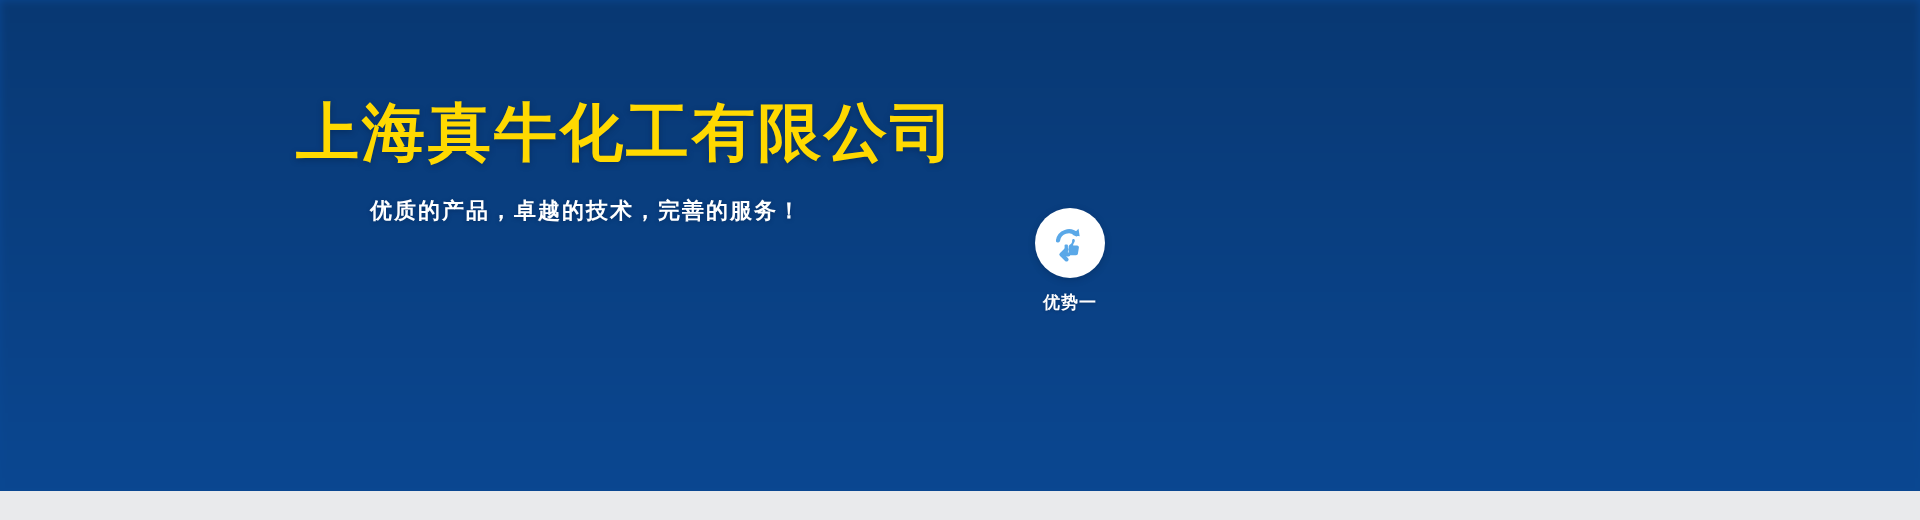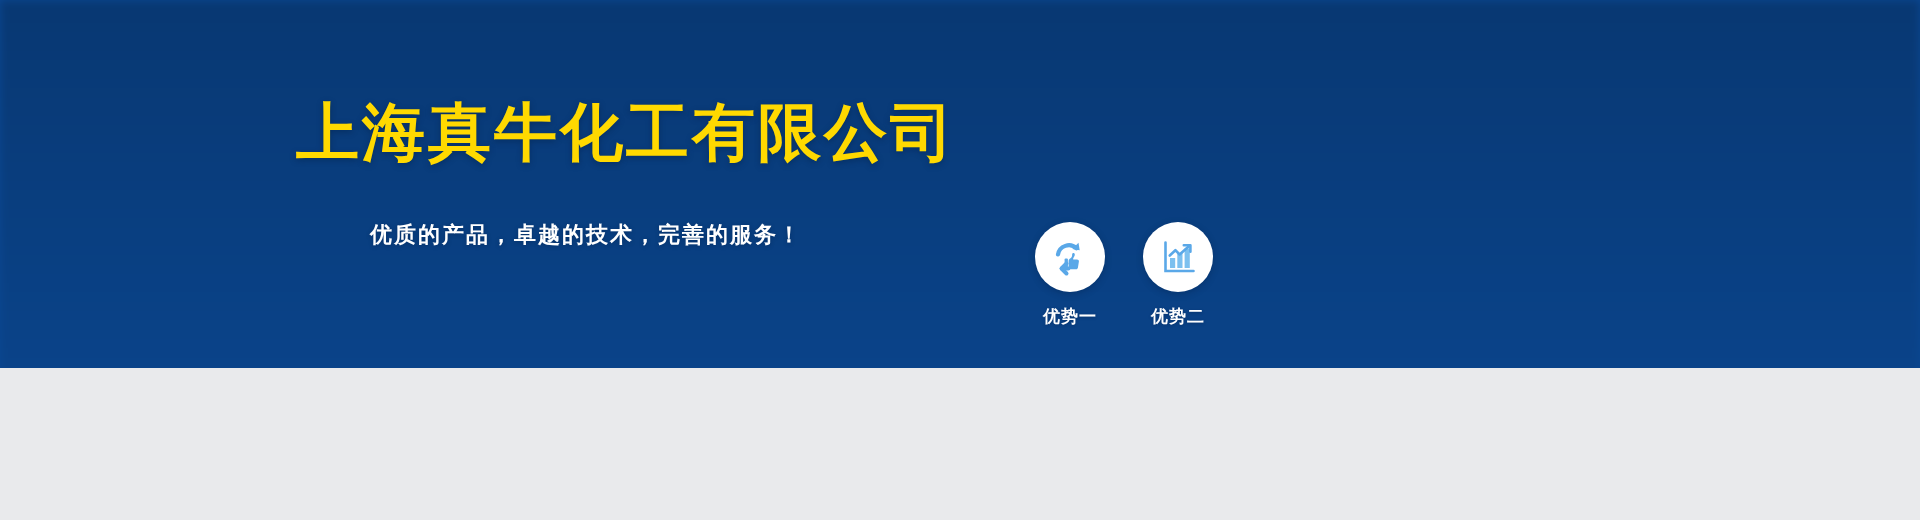--- a/index.html
+++ b/index.html
@@ -1,21 +1,21 @@
 <!DOCTYPE html>
 <html><head>
 <meta charset="utf-8">
 <style>
   html,body{margin:0;padding:0;}
   body{
     width:1920px;height:520px;overflow:hidden;
     font-family:"Liberation Sans","DejaVu Sans",sans-serif;
     background:#e9eaec;
   }
-  .banner{position:relative;width:1920px;height:368px;overflow:hidden;background:#1a64b8;}
+  .banner{position:relative;width:1920px;height:491px;overflow:hidden;background:#1a64b8;}
 
   
   .paper{
     position:absolute;inset:0;
     background:
       repeating-linear-gradient(0deg, rgba(0,0,0,.035) 0 1px, transparent 1px 3px),
       repeating-linear-gradient(90deg, rgba(0,0,0,.035) 0 1px, transparent 1px 3px),
       linear-gradient(180deg,#f2f3f5 0%,#e6e7ea 100%);
   }
 
@@ -105,27 +105,26 @@
     color:#ffd900;
     text-shadow:0 2px 6px rgba(0,30,70,.45);
     white-space:nowrap;
   }
   .subtitle{
     position:absolute;left:370px;top:196px;
     font-size:22px;line-height:30px;font-weight:700;letter-spacing:2px;
     color:#ffffff;
     text-shadow:0 1px 4px rgba(0,30,70,.45);
     white-space:nowrap;
-    margin-top:24px;
   }
 
   
   .features{
-    position:absolute;left:1035px;top:222px;
-    display:flex;gap:38px;align-items:flex-start;
+    position:absolute;left:1035px;top:208px;
+    display:flex;align-items:flex-start;
   }
   .feature{width:70px;display:flex;flex-direction:column;align-items:center;}
   .circle{
     width:70px;height:70px;border-radius:50%;
     background:#ffffff;
     display:flex;align-items:center;justify-content:center;
     box-shadow:0 2px 7px rgba(0,25,60,.30);
   }
   .circle svg{display:block;}
   .feature .cap{
@@ -199,32 +198,17 @@
             <path d="M17.5 27.5l-5 5 5 5" stroke="#5aa8e8" stroke-width="4" stroke-linecap="round" stroke-linejoin="round" fill="none"></path>
             <path d="M12.8 32.5h6.6" stroke="#5aa8e8" stroke-width="4" stroke-linecap="round"></path>
             <path d="M24.2 22.2c.9-1.1 1.6-2.4 1.6-3.6 0-1.1-.8-1.8-1.7-1.5-.9.3-1 1.3-1 2.3 0 1.4-1.2 2.6-2.4 3.4-.7.5-1.1 1.2-1.1 2v6.6c0 1 .8 1.8 1.8 1.8h5.7c.9 0 1.7-.6 1.8-1.5l1-6.1c.2-1.1-.7-2.1-1.8-2.1h-3.9z" fill="#5aa8e8"></path>
             <rect x="15.6" y="22.6" width="3.3" height="11.2" rx="1" fill="#5aa8e8"></rect>
           </svg>
         </span>
       </div>
       <div class="cap">优势一</div>
     </div>
 
-    <div class="feature">
-      <div class="circle">
-        <span>
-          <svg width="42" height="42" viewBox="0 0 42 42" fill="none">
-            <path d="M8.5 6.5v28.5h28" stroke="#5aa8e8" stroke-width="2.6" stroke-linecap="round" fill="none"></path>
-            <rect x="13" y="22" width="5.2" height="10" fill="#7cc0ef"></rect>
-            <rect x="20.3" y="17" width="5.2" height="15" fill="#7cc0ef"></rect>
-            <rect x="27.6" y="12.5" width="5.2" height="19.5" fill="#7cc0ef"></rect>
-            <path d="M12.8 19.5l5.6-5.3 4.2 4.3 9.6-8.5" stroke="#5aa8e8" stroke-width="2.6" stroke-linecap="round" stroke-linejoin="round" fill="none"></path>
-            <path d="M26.8 9.2h6.6v6.6" stroke="#5aa8e8" stroke-width="2.6" stroke-linecap="round" stroke-linejoin="round" fill="none"></path>
-          </svg>
-        </span>
-      </div>
-      <div class="cap">优势二</div>
-    </div>
 
 
 
   </div>
 </div>
 
 </body></html>

